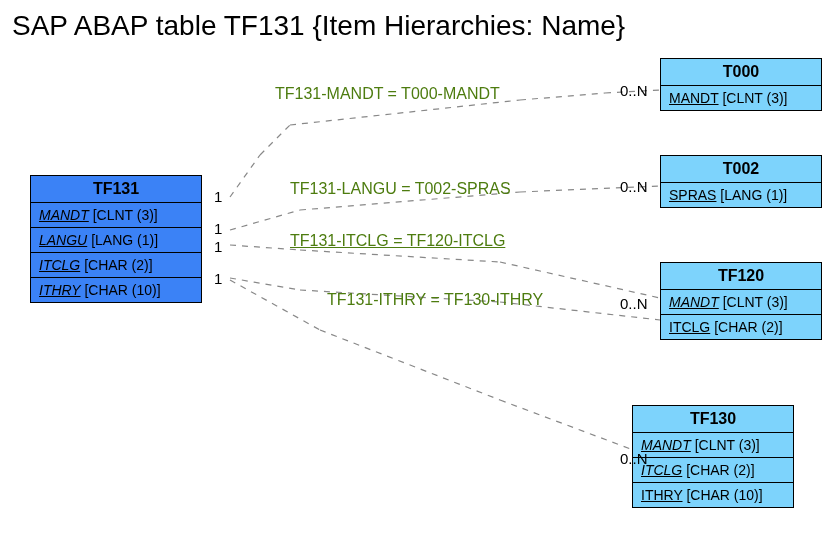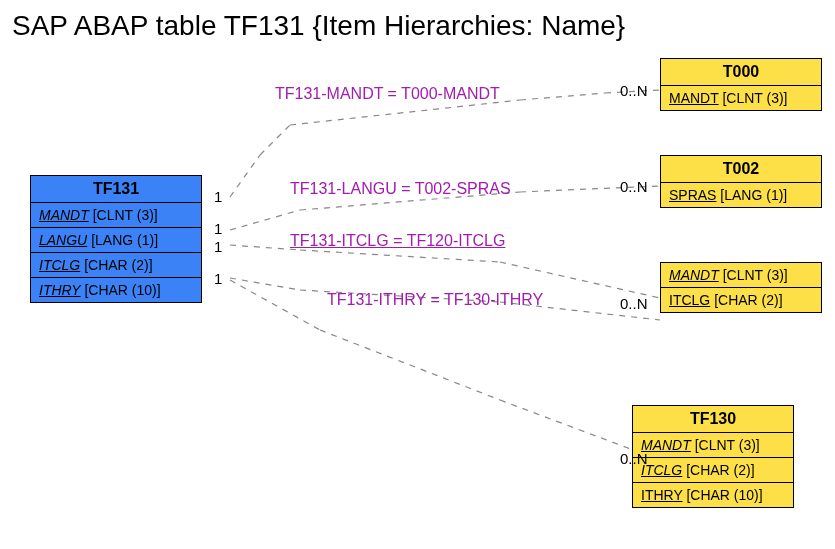--- a/index.html
+++ b/index.html
@@ -38,26 +38,26 @@
     white-space: nowrap;
   }
   .entity .row:last-child {
     border-bottom: none;
   }
   .pk { font-style: italic; text-decoration: underline; }
   .fk { text-decoration: underline; }
   .type { font-style: normal; text-decoration: none; }
 
   .e-main { background: #3b82f6; }
-  .e-ref  { background: #fde047; }
+  .e-ref  { background: #7dd3fc; }
 
   .rel-label {
     position: absolute;
     font-size: 16px;
-    color: #a21caf;
+    color: #4d7c0f;
     white-space: nowrap;
   }
   .card {
     position: absolute;
     font-size: 15px;
     color: #000;
   }
 
   svg.lines {
     position: absolute;
@@ -113,20 +113,21 @@
   <div class="header">T000</div>
   <div class="row"><span class="fk">MANDT</span> <span class="type">[CLNT (3)]</span></div>
 </div>
 
 <div class="entity e-ref" style="left:660px; top:155px; width:160px;">
   <div class="header">T002</div>
   <div class="row"><span class="fk">SPRAS</span> <span class="type">[LANG (1)]</span></div>
 </div>
 
 <div class="entity e-ref" style="left:660px; top:262px; width:160px;">
+  <div class="header">TF120</div>
   <div class="row"><span class="pk">MANDT</span> <span class="type">[CLNT (3)]</span></div>
   <div class="row"><span class="fk">ITCLG</span> <span class="type">[CHAR (2)]</span></div>
 </div>
 
 <div class="entity e-ref" style="left:632px; top:405px; width:160px;">
   <div class="header">TF130</div>
   <div class="row"><span class="pk">MANDT</span> <span class="type">[CLNT (3)]</span></div>
   <div class="row"><span class="pk">ITCLG</span> <span class="type">[CHAR (2)]</span></div>
   <div class="row"><span class="fk">ITHRY</span> <span class="type">[CHAR (10)]</span></div>
 </div>

